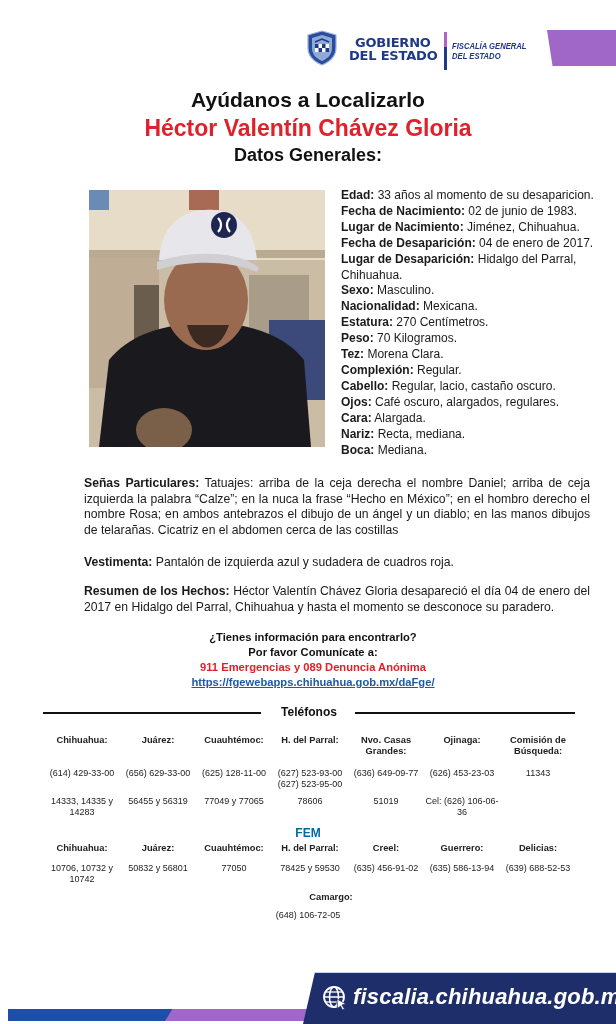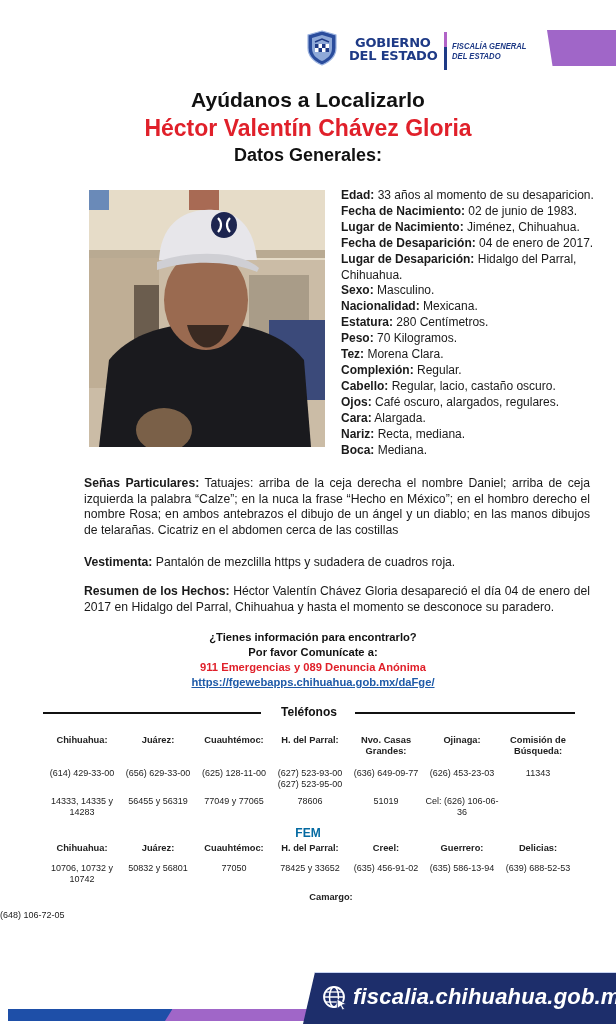--- a/index.html
+++ b/index.html
@@ -50,21 +50,21 @@
 
     .ptable { position: absolute; left: 44px; width: 532px; display: grid; grid-template-columns: repeat(7, 76px); font-size: 9px; color: #222; text-align: center; line-height: 11px; }
     .ptable .hd { font-weight: bold; font-size: 9.3px; color: #222; }
     .t1-head { top: 735px; }
     .t1-r1 { top: 768px; }
     .t1-r2 { top: 796px; }
     .fem-lbl { position: absolute; top: 826px; left: 0; width: 616px; text-align: center; font-weight: bold; font-size: 12px; color: #0369a1; }
     .t2-head { top: 843px; }
     .t2-r1 { top: 863px; }
     .camargo-lbl { position: absolute; top: 892px; left: 0; width: 616px; text-align: center; font-weight: bold; font-size: 9.3px; color: #222; margin-left: 23px; }
-    .camargo-val { position: absolute; top: 910px; left: 0; width: 616px; text-align: left; font-size: 9px; color: #222; }
+    .camargo-val { position: absolute; top: 910px; left: 0; width: 616px; text-align: center; font-size: 9px; color: #222; }
 
     
     .foot-blue { position: absolute; left: 8px; top: 1009px; width: 165px; height: 12px; background: #1e4fa8; clip-path: polygon(0 0, 100% 0, 96% 100%, 0 100%); }
     .foot-purple { position: absolute; left: 165px; top: 1009px; width: 150px; height: 12px; background: #a066c8; clip-path: polygon(5% 0, 100% 0, 100% 100%, 0 100%); }
     .foot-navy { position: absolute; left: 303px; top: 972px; width: 313px; height: 52px; background: #1d2e6b; clip-path: polygon(12px 0, 100% 0, 100% 100%, 0 100%); border-top: 1px solid #c8d4f2; }
     .foot-globe { position: absolute; left: 322px; top: 985px; width: 26px; height: 26px; }
     .foot-url { position: absolute; left: 353px; top: 984px; font-size: 22px; font-weight: bold; font-style: italic; color: #ffffff; letter-spacing: 0.2px; }
   </style>
 </head>
 <body>
@@ -119,33 +119,33 @@
 </div>
 
 <div class="details">
   <div class="row"><b>Edad:</b><span> 33 años al momento de su desaparicion.</span></div>
   <div class="row"><b>Fecha de Nacimiento:</b><span> 02 de junio de 1983.</span></div>
   <div class="row"><b>Lugar de Nacimiento:</b><span> Jiménez, Chihuahua.</span></div>
   <div class="row"><b>Fecha de Desaparición:</b><span> 04 de enero de 2017.</span></div>
   <div class="row"><b>Lugar de Desaparición:</b><span> Hidalgo del Parral, Chihuahua.</span></div>
   <div class="row"><b>Sexo:</b><span> Masculino.</span></div>
   <div class="row"><b>Nacionalidad:</b><span> Mexicana.</span></div>
-  <div class="row"><b>Estatura:</b><span> 280 Centímetros.</span></div>
+  <div class="row"><b>Estatura:</b><span> 270 Centímetros.</span></div>
   <div class="row"><b>Peso:</b><span> 70 Kilogramos.</span></div>
   <div class="row"><b>Tez:</b><span> Morena Clara.</span></div>
   <div class="row"><b>Complexión:</b><span> Regular.</span></div>
   <div class="row"><b>Cabello:</b><span> Regular, lacio, castaño oscuro.</span></div>
   <div class="row"><b>Ojos:</b><span> Café oscuro, alargados, regulares.</span></div>
   <div class="row"><b>Cara:</b><span> Alargada.</span></div>
   <div class="row"><b>Nariz:</b><span> Recta, mediana.</span></div>
   <div class="row"><b>Boca:</b><span> Mediana.</span></div>
 </div>
 
 <div class="para p-senas"><b>Señas Particulares:</b><span> Tatuajes: arriba de la ceja derecha el nombre Daniel; arriba de ceja izquierda la palabra “Calze”; en la nuca la frase “Hecho en México”; en el hombro derecho el nombre Rosa; en ambos antebrazos el dibujo de un ángel y un diablo; en las manos dibujos de telarañas. Cicatriz en el abdomen cerca de las costillas</span></div>
-<div class="para p-vest"><b>Vestimenta:</b><span> Pantalón de mezclilla https y sudadera de cuadros roja.</span></div>
+<div class="para p-vest"><b>Vestimenta:</b><span> Pantalón de izquierda azul y sudadera de cuadros roja.</span></div>
 <div class="para p-resumen"><b>Resumen de los Hechos:</b><span> Héctor Valentín Chávez Gloria desapareció el día 04 de enero del 2017 en Hidalgo del Parral, Chihuahua y hasta el momento se desconoce su paradero.</span></div>
 
 <div class="cta cta1">¿Tienes información para encontrarlo?</div>
 <div class="cta cta2">Por favor Comunícate a:</div>
 <div class="cta cta3">911 Emergencias y 089 Denuncia Anónima</div>
 <div class="cta cta4">https://fgewebapps.chihuahua.gob.mx/daFge/</div>
 
 <div class="sect-head">
   <div class="line ll"></div>
   <div class="lbl">Teléfonos</div>
@@ -187,21 +187,21 @@
   <div class="hd">Cuauhtémoc:</div>
   <div class="hd">H. del Parral:</div>
   <div class="hd">Creel:</div>
   <div class="hd">Guerrero:</div>
   <div class="hd">Delicias:</div>
 </div>
 <div class="ptable t2-r1">
   <div>10706, 10732 y 10742</div>
   <div>50832 y 56801</div>
   <div>77050</div>
-  <div>78425 y 33652</div>
+  <div>78425 y 59530</div>
   <div>(635) 456-91-02</div>
   <div>(635) 586-13-94</div>
   <div>(639) 688-52-53</div>
 </div>
 <div class="camargo-lbl">Camargo:</div>
 <div class="camargo-val">(648) 106-72-05</div>
 
 <div class="foot-blue"></div>
 <div class="foot-purple"></div>
 <div class="foot-navy"></div>

